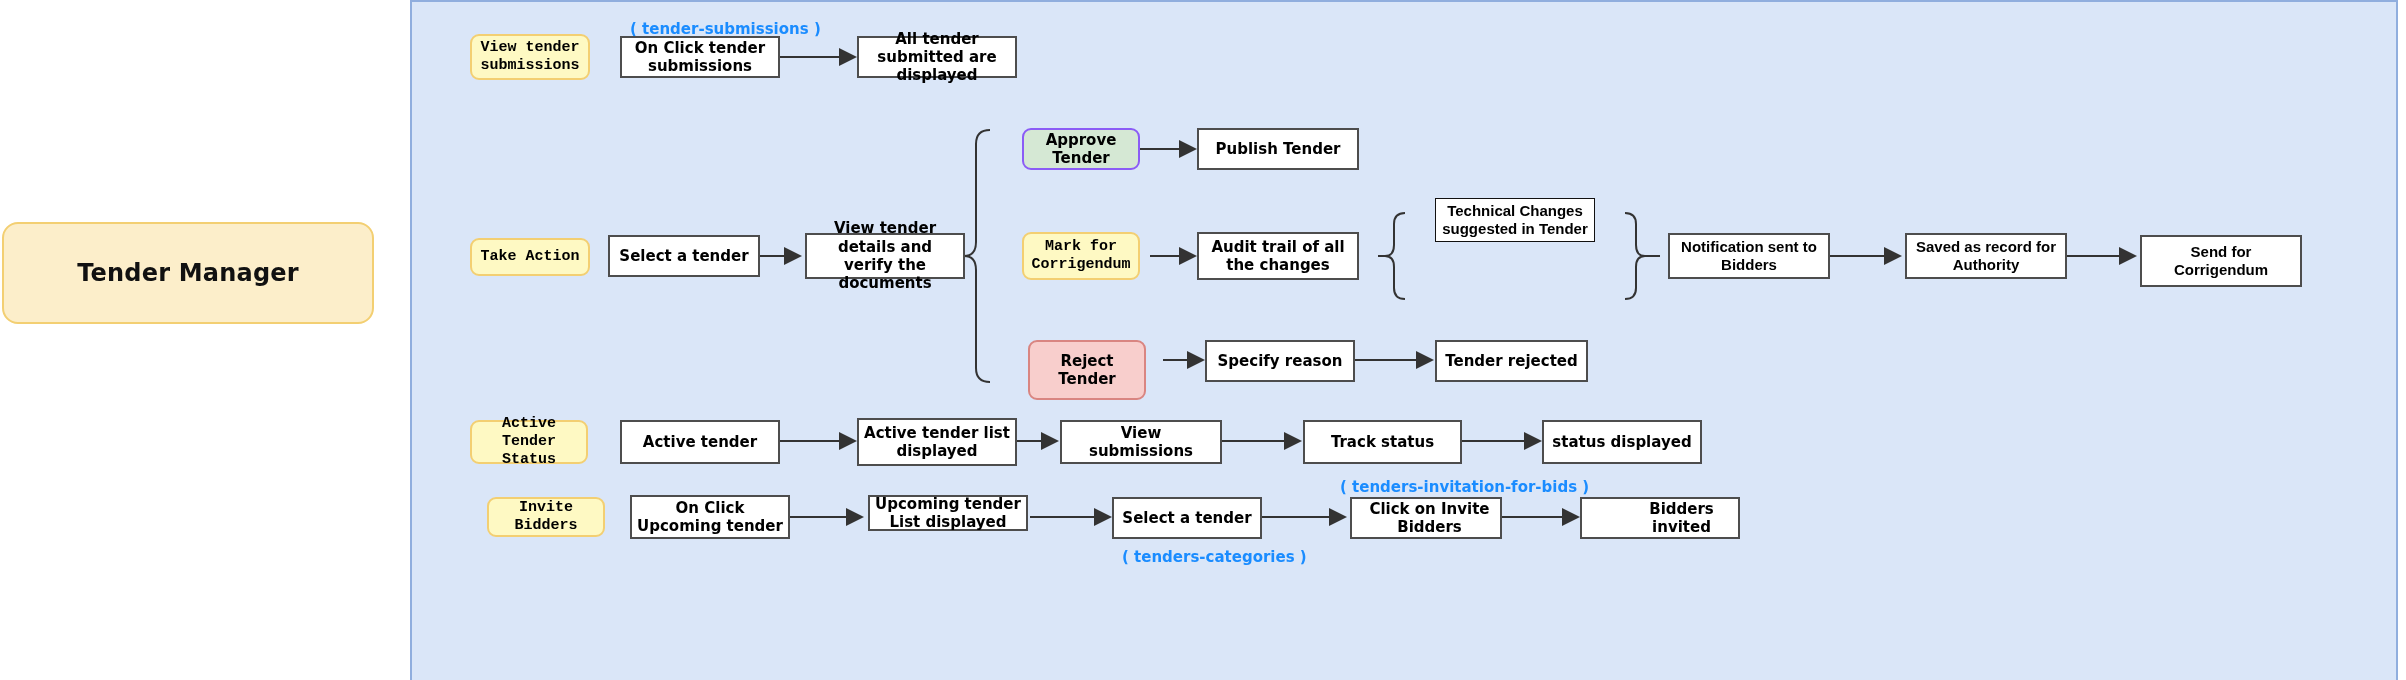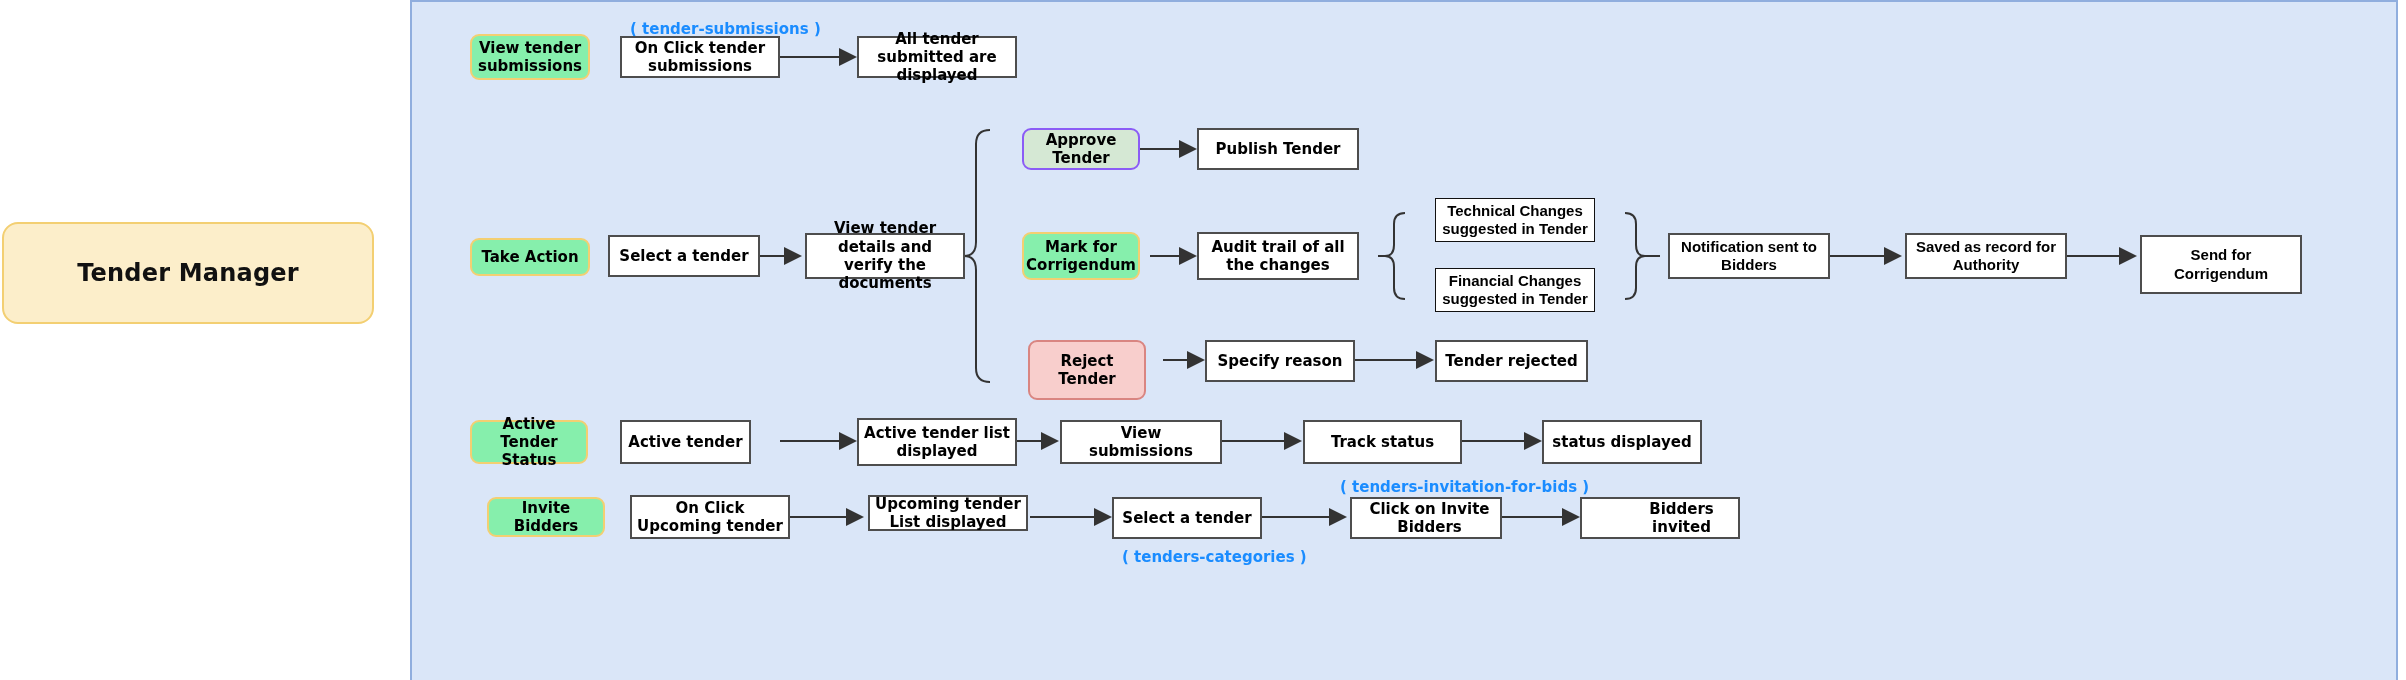--- a/index.html
+++ b/index.html
@@ -44,23 +44,24 @@
     font-size:15px;font-weight:bold;color:#000;
     line-height:1.22;
     padding:2px 5px;
   }
   .proc{                     
     background:#ffffff;
     border:2px solid #4d4d4d;
   }
   .proc.thin{border:1.5px solid #111;}
   .lane{                     
-    background:#86efac;
+    background:#fef9c3;
     border:2px solid #f3cf72;
     border-radius:9px;
+    font-family:Liberation Mono, monospace;
   }
   .approve{
     background:#d5e8d4;
     border:2px solid #8b5cf6;
     border-radius:9px;
   }
   .reject{
     background:#f8cecc;
     border:2px solid #d98581;
     border-radius:9px;
@@ -177,37 +178,36 @@
   <div class="node approve" style="left:1022px;top:128px;width:118px;height:42px;">Approve Tender</div>
 
   <div class="node proc" style="left:1197px;top:128px;width:162px;height:42px;">Publish Tender</div>
 
   <div class="node lane" style="left:1022px;top:232px;width:118px;height:48px;">Mark for Corrigendum</div>
 
   <div class="node proc" style="left:1197px;top:232px;width:162px;height:48px;">Audit trail of all the changes</div>
 
   <div class="node proc thin serifish" style="left:1435px;top:198px;width:160px;height:44px;">Technical Changes suggested in Tender</div>
 
-  <div class="node proc thin serifish" style="left:1435px;top:268px;width:160px;height:44px;">Financial Changes suggested in Tender</div>
 
   <div class="node proc serifish" style="left:1668px;top:233px;width:162px;height:46px;">Notification sent to Bidders</div>
 
   <div class="node proc serifish" style="left:1905px;top:233px;width:162px;height:46px;">Saved as record for Authority</div>
 
-  <div class="node proc serifish" style="left:2140px;top:235px;width:162px;height:59px;">Send for Corrigendum</div>
+  <div class="node proc serifish" style="left:2140px;top:235px;width:162px;height:52px;">Send for Corrigendum</div>
 
   <div class="node reject" style="left:1012px;top:340px;width:118px;height:60px;margin-left:16px;">Reject Tender</div>
 
   <div class="node proc" style="left:1205px;top:340px;width:150px;height:42px;">Specify reason</div>
 
   <div class="node proc" style="left:1435px;top:340px;width:153px;height:42px;">Tender rejected</div>
 
   <div class="node lane" style="left:470px;top:420px;width:118px;height:44px;">Active Tender Status</div>
 
-  <div class="node proc" style="left:620px;top:420px;width:131px;height:44px;text-align:center;">Active tender</div>
+  <div class="node proc" style="left:620px;top:420px;width:160px;height:44px;text-align:center;">Active tender</div>
 
   <div class="node proc" style="left:857px;top:418px;width:160px;height:48px;">Active tender list displayed</div>
 
   <div class="node proc" style="left:1060px;top:420px;width:162px;height:44px;">View submissions</div>
 
   <div class="node proc" style="left:1303px;top:420px;width:159px;height:44px;">Track status</div>
 
   <div class="node proc" style="left:1542px;top:420px;width:160px;height:44px;">status displayed</div>
 
   <div class="node lane" style="left:487px;top:497px;width:118px;height:40px;">Invite Bidders</div>

